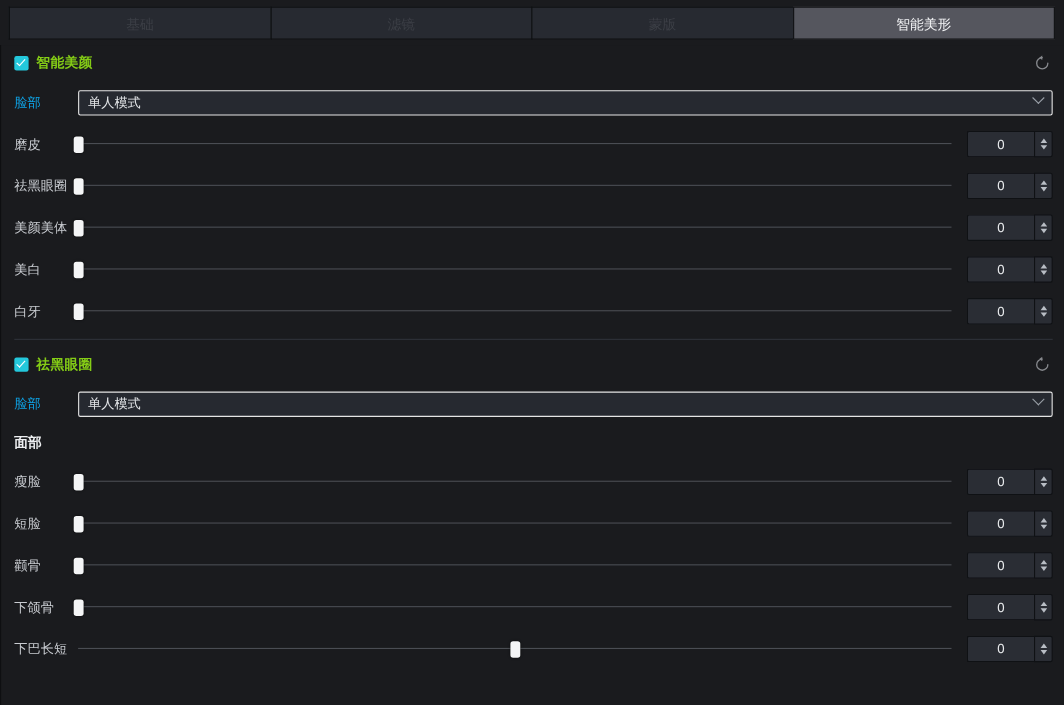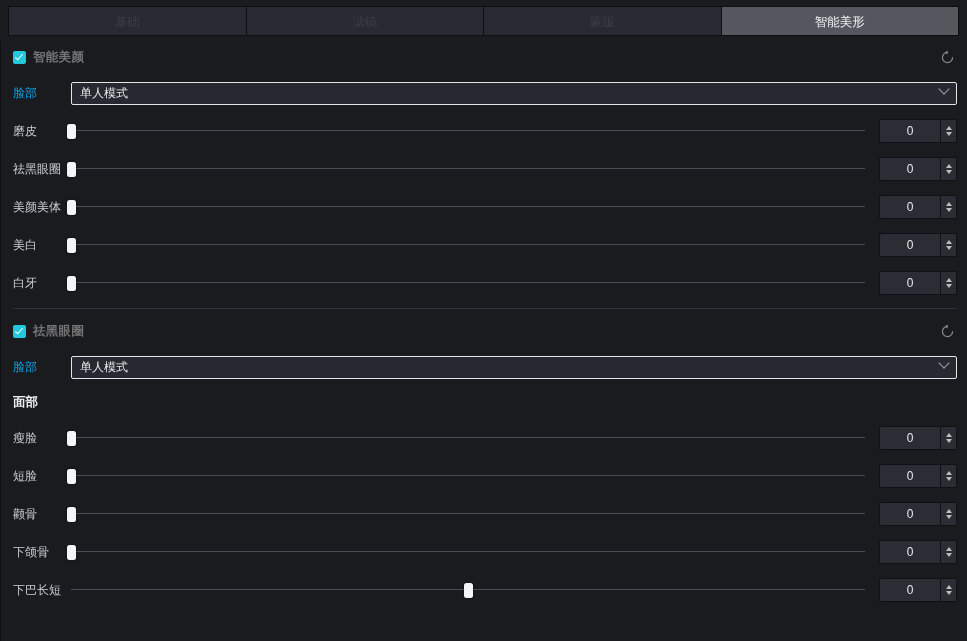--- a/index.html
+++ b/index.html
@@ -37,21 +37,21 @@
     padding:0 10px 0 12px;box-sizing:border-box;
   }
   .cbx{
     width:13px;height:13px;border-radius:2px;background:#24c8dc;
     position:relative;flex:0 0 auto;margin-right:7px;cursor:pointer;
   }
   .cbx:after{
     content:"";position:absolute;left:4px;top:1px;width:3px;height:7px;
     border:solid #ffffff;border-width:0 1.6px 1.6px 0;transform:rotate(42deg);
   }
-  .sec-title{font-size:12.5px;color:#737373;font-weight:bold;letter-spacing:.3px;}
+  .sec-title{font-size:12.5px;color:#84cc16;font-weight:bold;letter-spacing:.3px;}
   .spacer{flex:1 1 auto;}
   .reset-btn{
     width:20px;height:20px;display:flex;align-items:center;justify-content:center;
     cursor:pointer;opacity:.62;
   }
   .reset-btn svg{display:block;}
 
   
   .row{height:38px;display:flex;align-items:center;padding:0 10px 0 12px;box-sizing:border-box;}
   .row-label{width:50px;flex:0 0 50px;font-size:12px;color:#0ea5e9;white-space:nowrap;}

